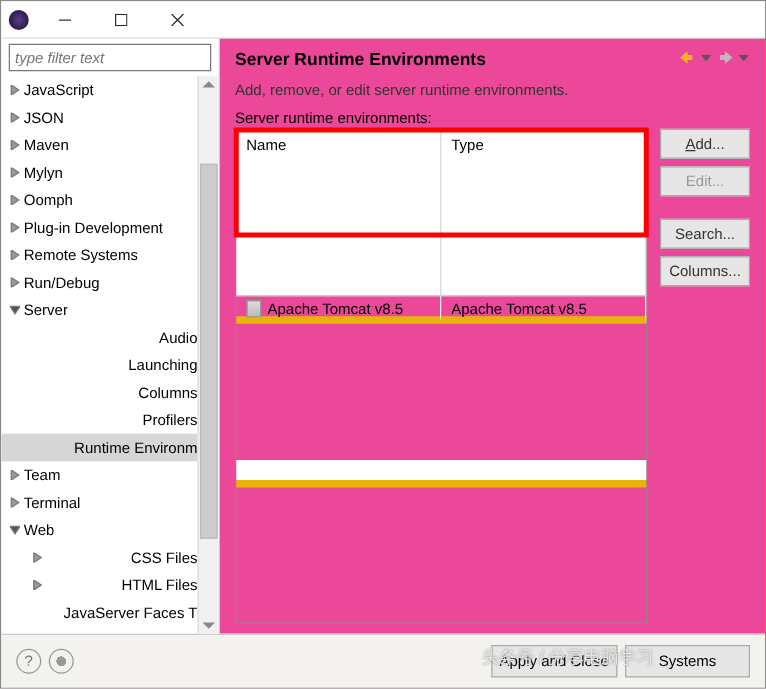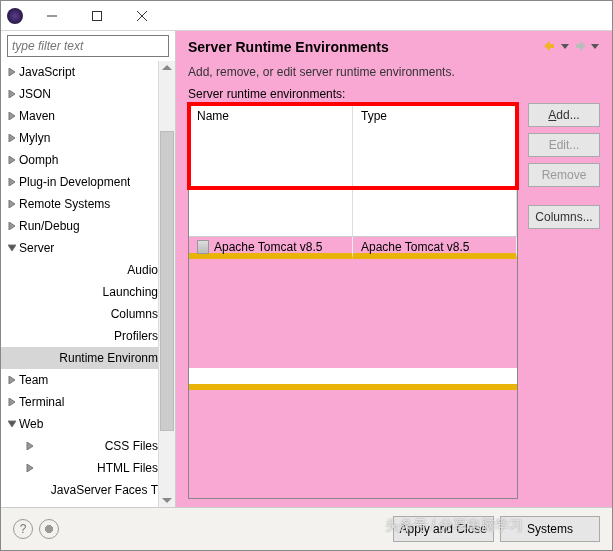--- a/index.html
+++ b/index.html
@@ -21,21 +21,21 @@
     .tree-scroll::before { top: 4px; border-bottom-color: #888; border-top: none; }
     .tree-scroll::after { bottom: 4px; border-top-color: #888; border-bottom: none; }
     .tree-scroll .thumb { position: absolute; top: 70px; left: 1px; right: 1px; height: 300px; background: #ccc; border: 1px solid #bbb; }
     .tree-item { display: flex; align-items: center; height: 22px; padding-left: 4px; cursor: default; }
     .tree-item .tw { width: 14px; height: 14px; display: flex; align-items: center; justify-content: center; }
     .tree-item .tw svg { width: 8px; height: 8px; fill: #777; stroke: #777; }
     .tree-item.sel { background: #d6d6d6; }
     .tree-item .lbl { white-space: nowrap; overflow: hidden; }
     .ind1 { padding-left: 4px; }
     .ind2 { padding-left: 22px; justify-content: space-between; }
-    .right { flex: 1; display: flex; flex-direction: column; background: #f9a8d4; }
+    .right { flex: 1; display: flex; flex-direction: column; background: #ec4899; }
     .rhead { padding: 8px 12px 4px; display: flex; align-items: center; }
     .rhead h2 { flex: 1; margin: 0; font-size: 14px; font-weight: bold; }
     .rhead .nav svg { width: 10px; height: 10px; }
     .rdesc { padding: 6px 12px; color: #333; }
     .rlabel { padding: 2px 12px 0; }
     .rmain { flex: 1; display: flex; padding: 2px 12px 8px; gap: 10px; position: relative; }
     .tablewrap { flex: 1; border: 1px solid #888; position: relative; }
     .highlight { position: absolute; top: -2px; left: -2px; right: -2px; height: 88px; border: 4px solid #f00; pointer-events: none; z-index: 2; }
     .tbl { display: grid; grid-template-columns: 1fr 1fr; height: 100%; }
     .th { background: #fff; border-bottom: 1px solid #ccc; border-right: 1px solid #ddd; padding: 5px 8px; font-weight: normal; }
@@ -259,22 +259,22 @@
               </div>
             <div class="td">
                 <span>Apache Tomcat v8.5</span>
               </div>
             <div class="td tdfill"></div>
           </div>
         </div>
         <div class="btncol">
           <button class="btn"><u>A</u><span>dd...</span></button>
           <button class="btn dis">Edit...</button>
-          <button class="btn dis">Remove</button>
           <div style="height:6px"></div>
+          <button class="btn">Search...</button>
           <button class="btn">Columns...</button>
         </div>
       </div>
     </div>
   </div>
 
   <div class="bottom">
     <span class="help-ico">?</span>
     <span class="help-ico" style="background:radial-gradient(#999 30%,transparent 31%)"></span>
     <span class="spacer"></span>

